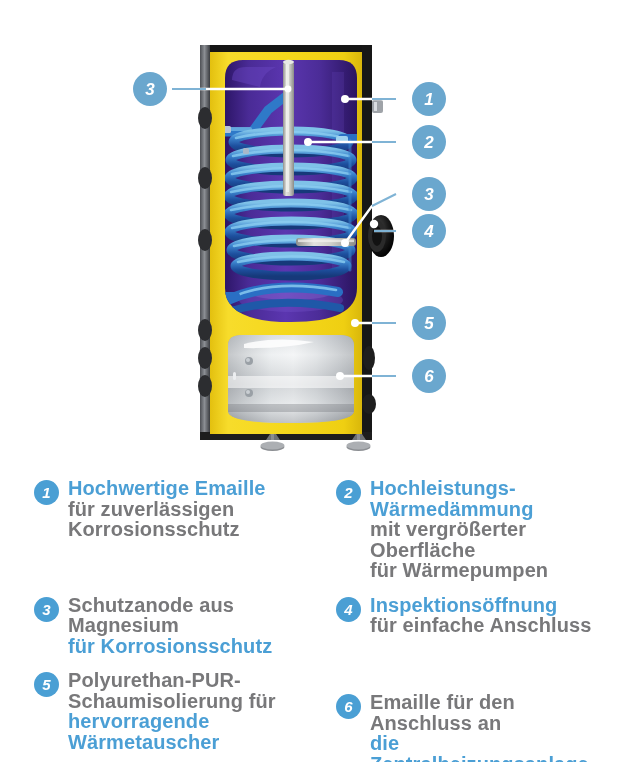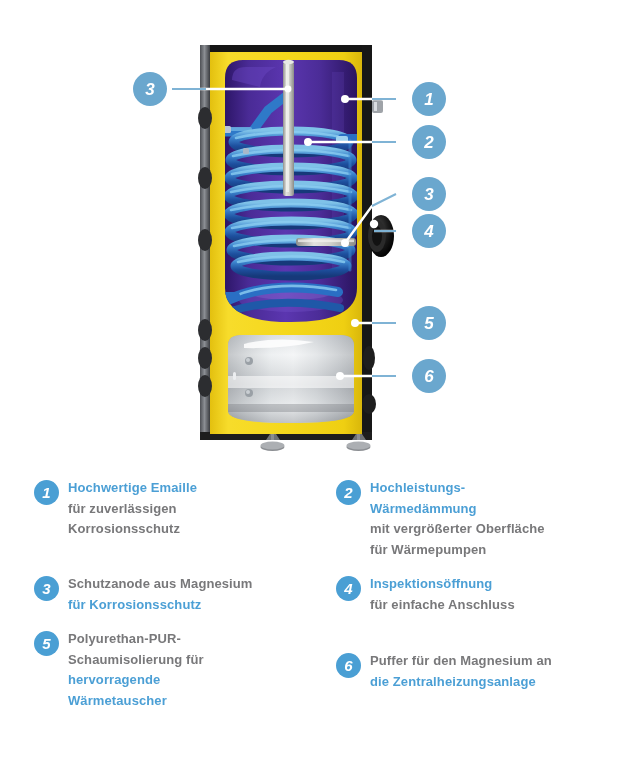--- a/index.html
+++ b/index.html
@@ -59,21 +59,21 @@
     font-size: 15px;
     font-weight: bold;
     font-style: italic;
     line-height: 25px;
     text-align: center;
     margin-right: 9px;
     margin-top: 2px;
     user-select: none;
   }
   .legend-text {
-    font-size: 13px;
+    font-size: 20px;
     line-height: 20.5px;
     color: #78787a;
     letter-spacing: 0.1px;
   }
   .legend-text .hl {
     color: #4b9fd5;
     font-weight: bold;
   }
   .legend-text .pl {
     color: #78787a;
@@ -402,19 +402,19 @@
         <span class="pl">Polyurethan-PUR-</span><br>
         <span class="pl">Schaumisolierung für</span><br>
         <span class="hl">hervorragende</span><br>
         <span class="hl">Wärmetauscher</span>
       </div>
     </div>
 
     <div class="legend-item cell-r3c2">
       <div class="legend-badge">6</div>
       <div class="legend-text">
-        <span class="pl">Puffer für den Magnesium an</span><br>
+        <span class="pl">Emaille für den Anschluss an</span><br>
         <span class="hl">die Zentralheizungsanlage</span>
       </div>
     </div>
 
   </div>
 </div>
 
 </body></html>

